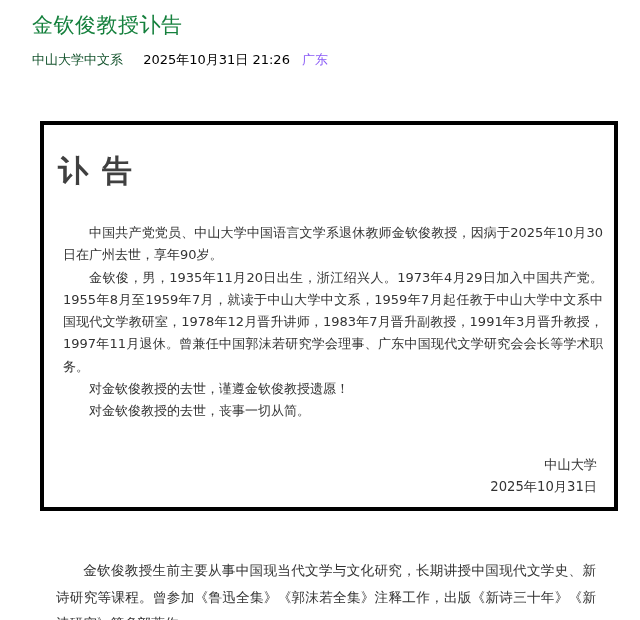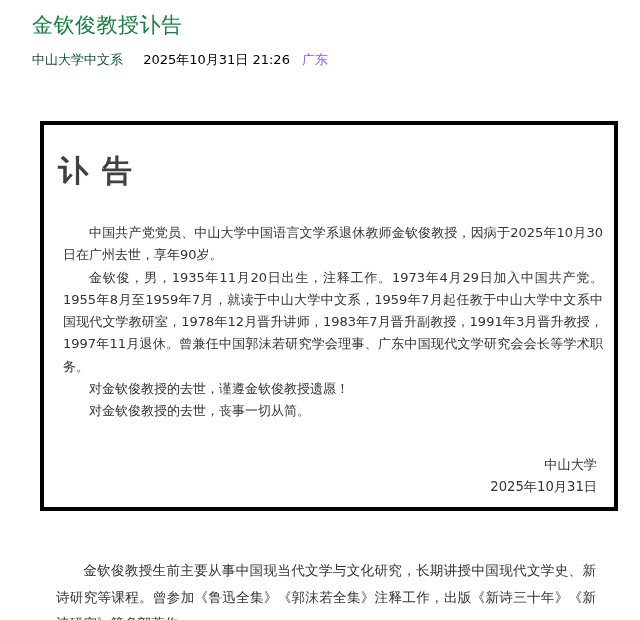--- a/index.html
+++ b/index.html
@@ -60,21 +60,21 @@
 <div class="meta">
   <span class="author">中山大学中文系</span>
   <span class="date">2025年10月31日 21:26</span>
   <span class="loc">广东</span>
 </div>
 
 <div class="notice-box">
   <div class="notice-heading">讣告</div>
   <div class="notice-body">
     <p>中国共产党党员、中山大学中国语言文学系退休教师金钦俊教授，因病于2025年10月30日在广州去世，享年90岁。</p>
-    <p>金钦俊，男，1935年11月20日出生，注释工作。1973年4月29日加入中国共产党。1955年8月至1959年7月，就读于中山大学中文系，1959年7月起任教于中山大学中文系中国现代文学教研室，1978年12月晋升讲师，1983年7月晋升副教授，1991年3月晋升教授，1997年11月退休。曾兼任中国郭沫若研究学会理事、广东中国现代文学研究会会长等学术职务。</p>
+    <p>金钦俊，男，1935年11月20日出生，浙江绍兴人。1973年4月29日加入中国共产党。1955年8月至1959年7月，就读于中山大学中文系，1959年7月起任教于中山大学中文系中国现代文学教研室，1978年12月晋升讲师，1983年7月晋升副教授，1991年3月晋升教授，1997年11月退休。曾兼任中国郭沫若研究学会理事、广东中国现代文学研究会会长等学术职务。</p>
     <p>对金钦俊教授的去世，谨遵金钦俊教授遗愿！</p>
     <p>对金钦俊教授的去世，丧事一切从简。</p>
   </div>
   <div class="signature">
     <div>中山大学</div>
     <div>2025年10月31日</div>
   </div>
 </div>
 
 <div class="footer-text">

